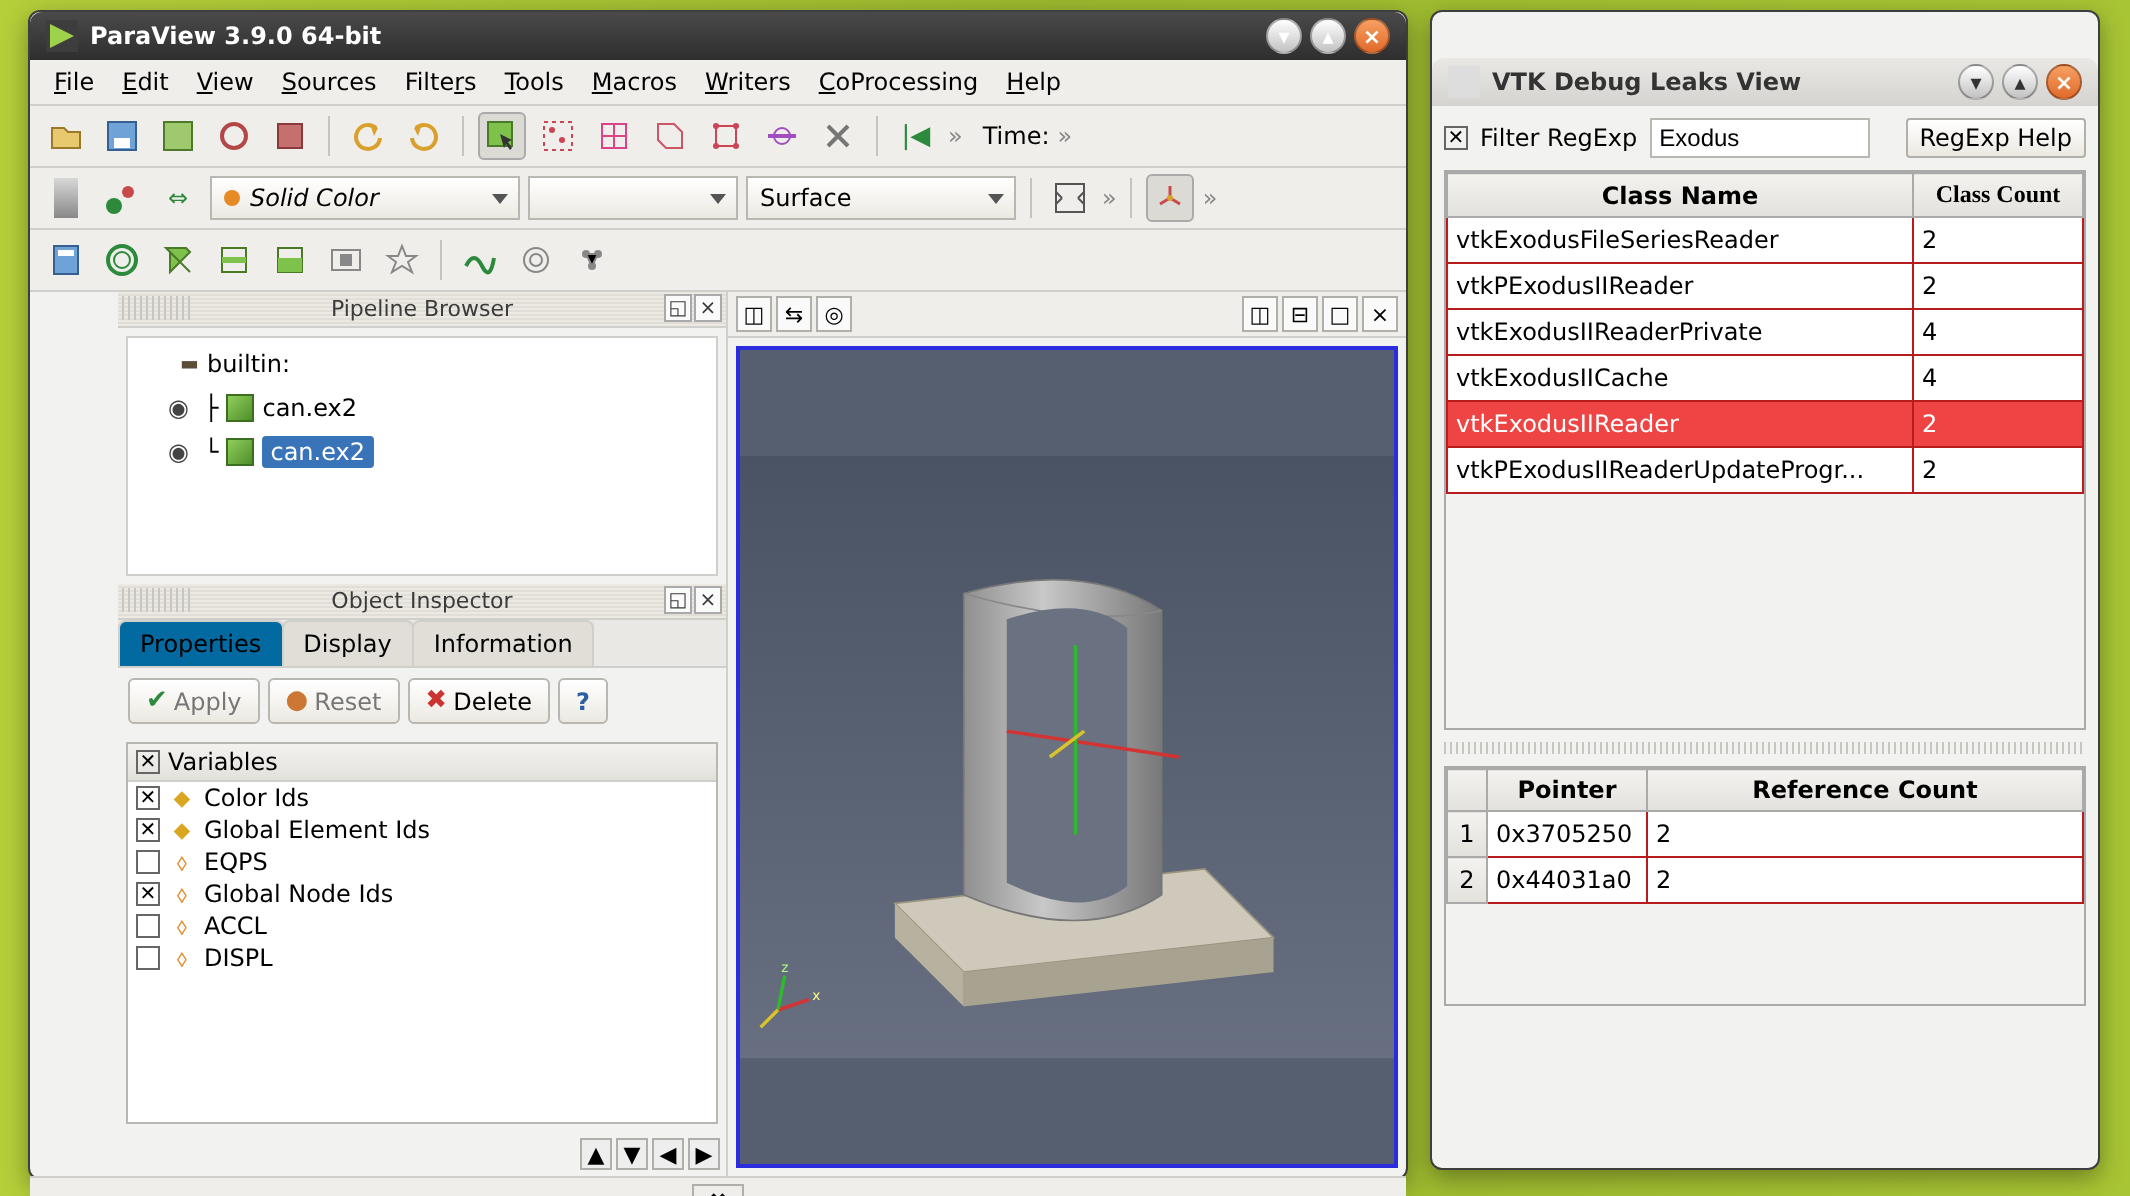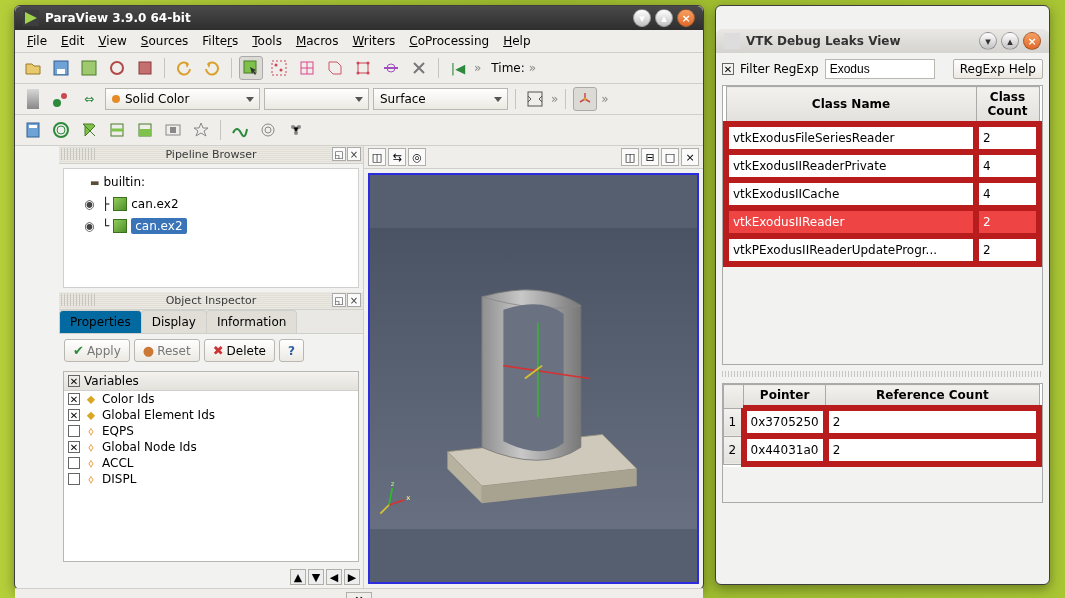--- a/index.html
+++ b/index.html
@@ -73,21 +73,21 @@
   .statusbar { height:24px; display:flex; align-items:center; justify-content:center; border-top:1px solid #cfcfcb; background:#efeeeb;}
   .statusbar .x { width:26px;height:18px;border:1px solid #b0afa9;display:flex;align-items:center;justify-content:center;cursor:pointer;}
 
   
   .vtk-body { padding:6px; display:flex; flex-direction:column; gap:6px; height: calc(100% - 24px);}
   .filter-row { display:flex; align-items:center; gap:6px; font-size:12px;}
   .filter-row input { border:1px solid #b8b7b2; height:20px; padding:0 4px; width:110px; font-size:12px;}
   .vbtn2 { border:1px solid #b0afa9; background:linear-gradient(#fff,#ece9e2); padding:2px 6px; font-size:12px; cursor:pointer; border-radius:2px;}
   table.grid { border-collapse:collapse; width:100%; border:1px solid #aaa; font-size:12px; background:#fff;}
   .grid th { background:linear-gradient(#f3f2ef,#e3e1dc); border:1px solid #aaa; padding:3px 4px; font-weight:bold; text-align:center; position: relative;}
-  .grid td { border:6px solid #b91c1c; padding:4px; }
+  .grid td { border:1px solid #b91c1c; padding:4px; }
   .grid tr.sel td { background:#ef4444; color:#fff; }
   .table-wrap { height: 280px; border:1px solid #aaa; overflow:auto;}
   .table-wrap2 { height: 120px; border:1px solid #aaa; overflow:auto;}
   .idx { background:linear-gradient(#f3f2ef,#e3e1dc); text-align:center; width:20px; border:1px solid #aaa !important;}
   .splitter { height:6px; background: repeating-linear-gradient(90deg,#c7c6c1 0,#c7c6c1 1px,transparent 1px,transparent 3px); cursor:row-resize;}
 </style>
 </head>
 <body>
 
 <div class="win" style="left:14px; top:5px; width:690px; height:585px;">
@@ -227,21 +227,21 @@
       </div>
     <div class="tbtn">
         <svg width="18" height="18">
           <circle cx="5" cy="13" r="4" fill="#2d8a3c"></circle>
           <circle cx="12" cy="6" r="3" fill="#c94a4a"></circle>
         </svg>
       </div>
     <div class="tbtn">
         <span style="color:#2d8a3c;">⇔</span>
       </div>
-    <div class="combo" style="width:155px;">
+    <div class="combo" style="width:155px;font-style:italic;">
       <span class="bullet"></span>
       <span>Solid Color</span>
     </div>
     <div class="combo" style="width:105px;"></div>
     <div class="combo" style="width:135px;">
       <span>Surface</span>
     </div>
     <div class="sep"></div>
     <div class="tbtn">
         <svg width="18" height="18">
@@ -502,26 +502,30 @@
       <span>Filter RegExp</span>
       <input value="Exodus" style="">
       <span style="flex:1"></span>
       <div class="vbtn2">RegExp Help</div>
     </div>
     <div class="table-wrap">
       <table class="grid">
         <thead>
             <tr>
           <th>Class Name</th>
-          <th style="width:63px;">Class Count</th>
+          <th style="width:85px;font-family:Liberation Serif, serif;">Class Count</th>
         </tr>
           </thead>
         <tbody id="class-rows">
             <tr>
               <td>vtkExodusFileSeriesReader</td>
+              <td>2</td>
+            </tr>
+            <tr>
+              <td>vtkPExodusIIReader</td>
               <td>2</td>
             </tr>
             <tr>
               <td>vtkExodusIIReaderPrivate</td>
               <td>4</td>
             </tr>
             <tr>
               <td>vtkExodusIICache</td>
               <td>4</td>
             </tr>

